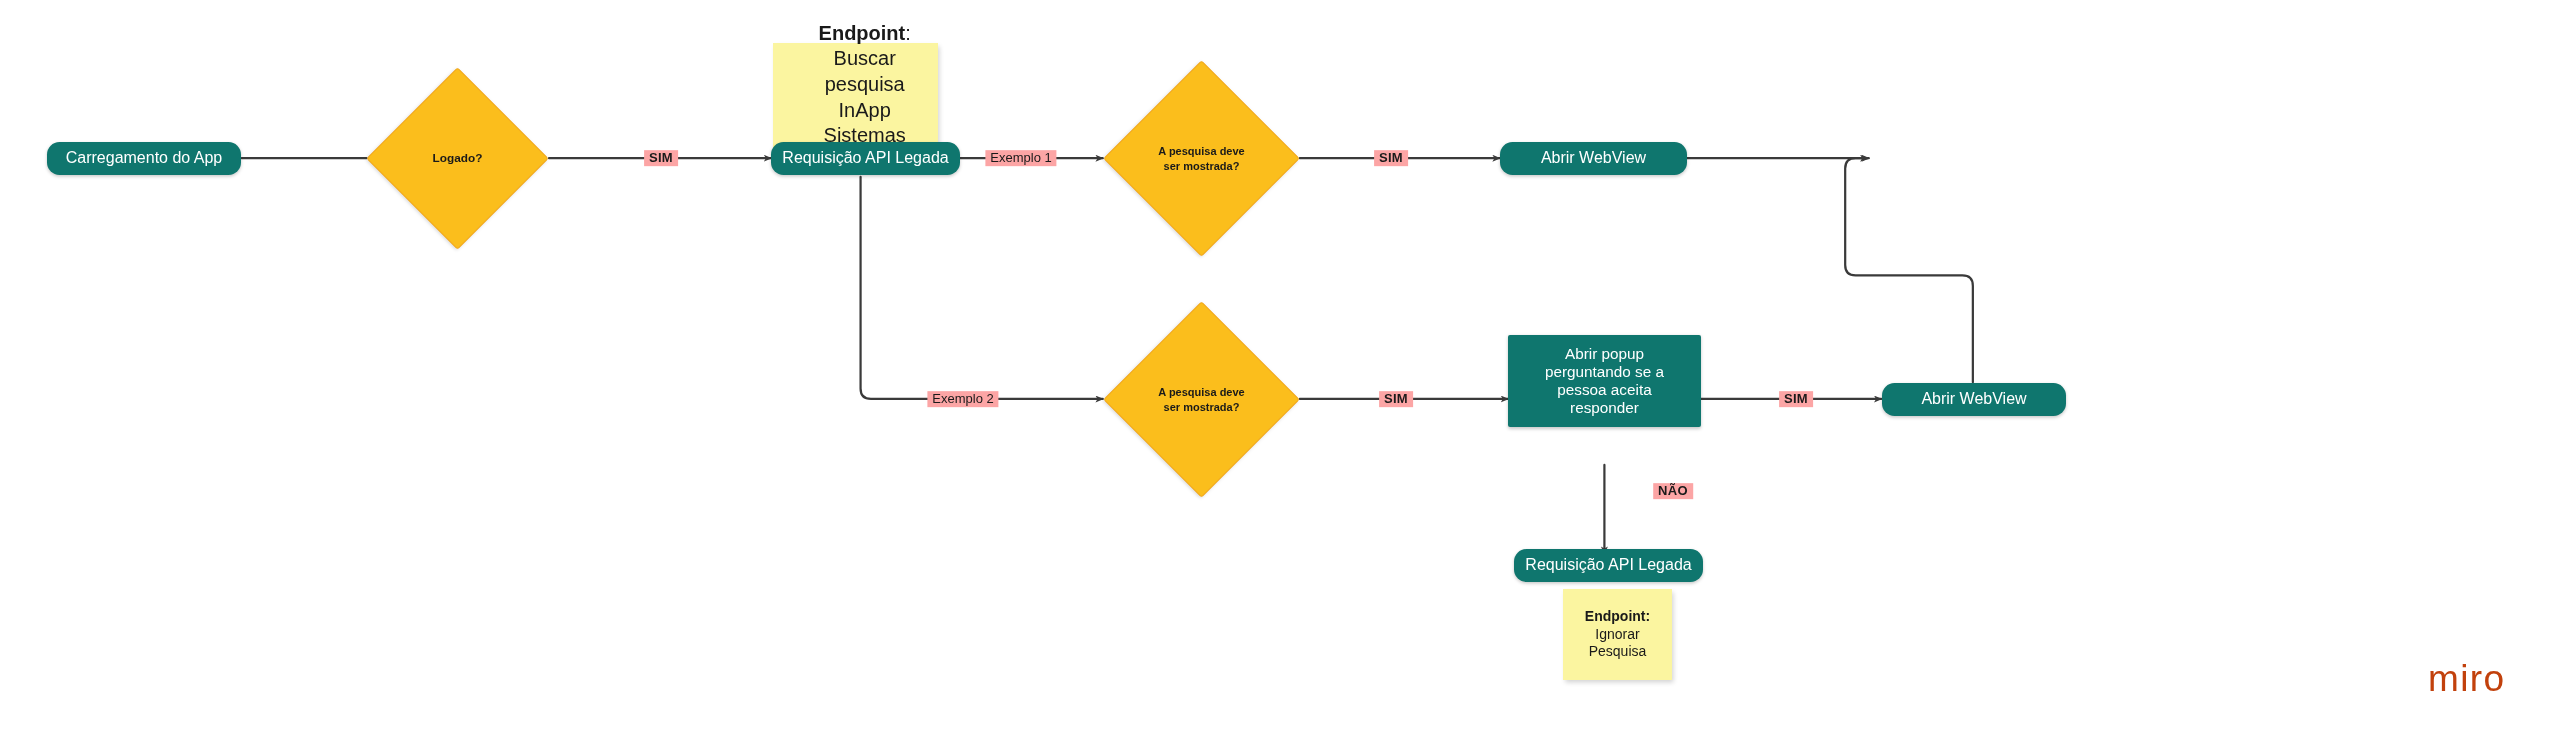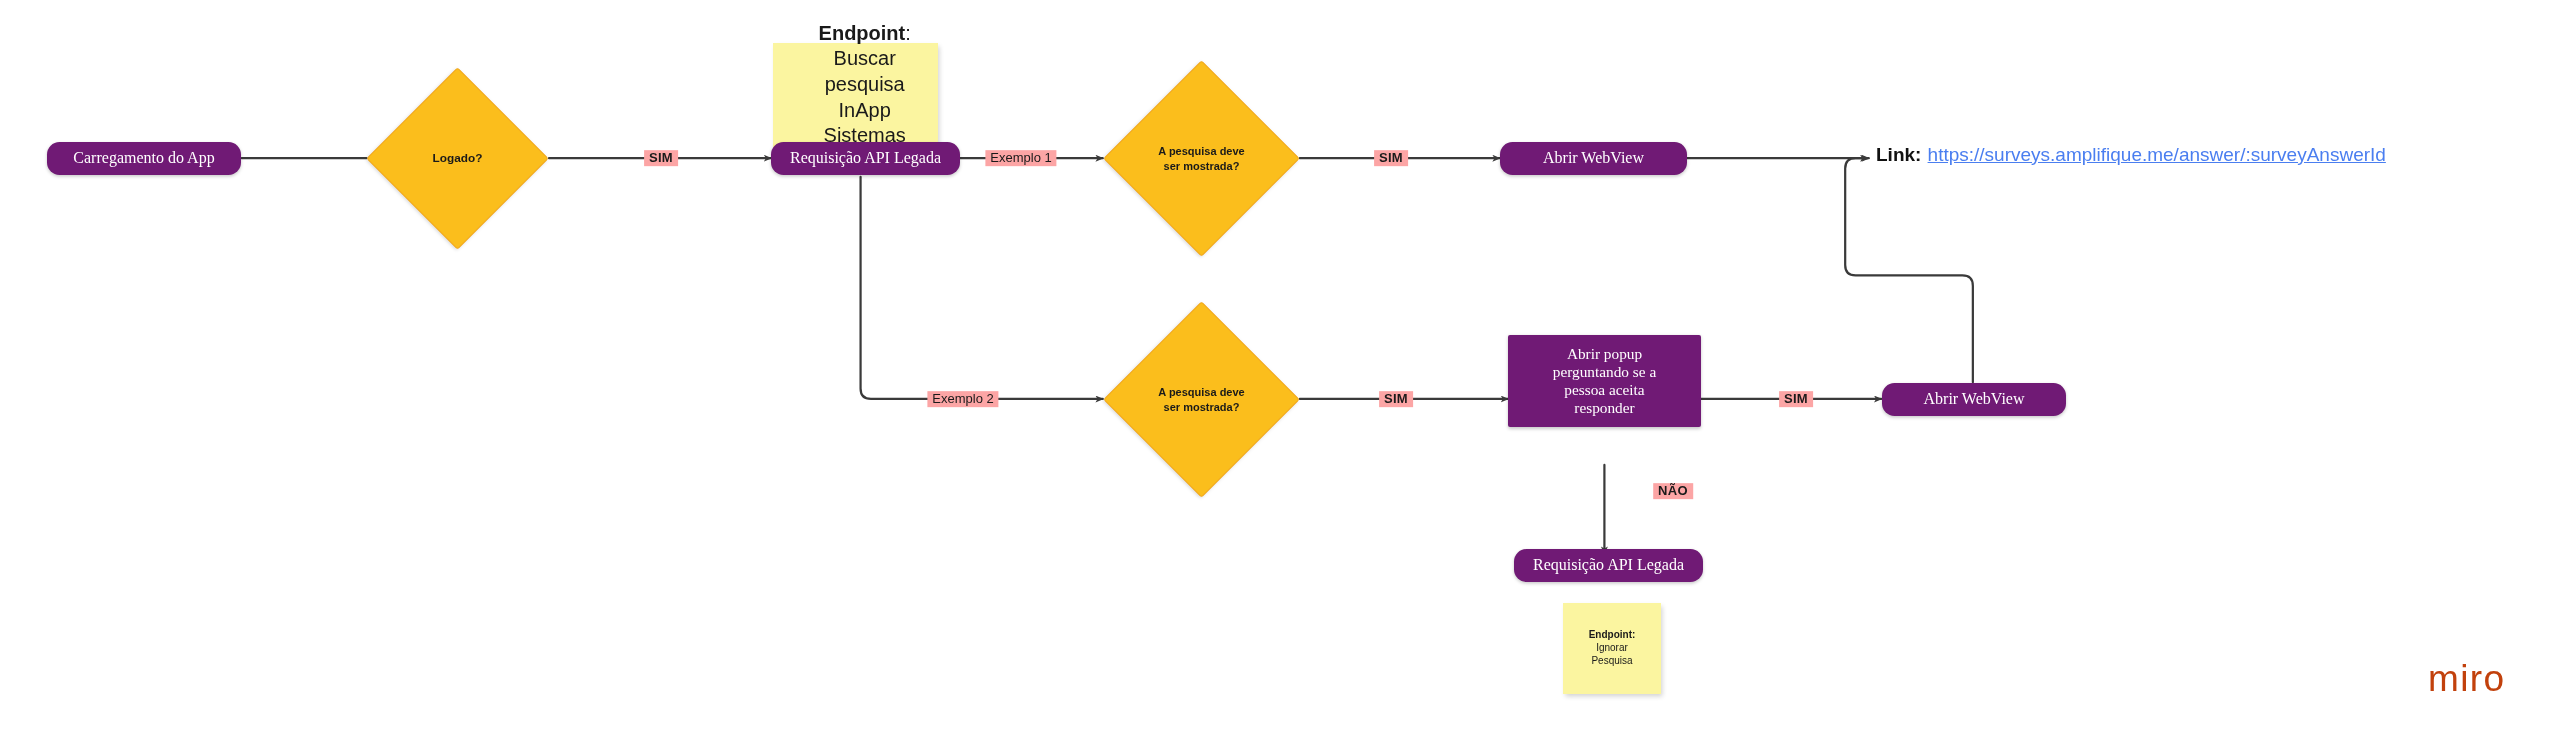--- a/index.html
+++ b/index.html
@@ -6,26 +6,26 @@
   body{
     font-family:"Liberation Sans", sans-serif;
     width:2576px;height:748px;overflow:hidden;position:relative;
   }
   #board{position:absolute;left:0;top:0;width:2576px;height:748px;background:#ffffff;}
 
   
   .node{position:absolute;box-sizing:border-box;}
 
   .pill{
-    background:#701a75;
+    background:#0f766e;
     border-radius:12.5px;
     color:#ffffff;
     display:flex;align-items:center;justify-content:center;
     text-align:center;
-    font-family:Liberation Serif, serif;
+    font-family:Liberation Sans, sans-serif;
     box-shadow:0 1.4px 3.5px rgba(0,0,0,.22);
     line-height:1.18;
     padding:2.8px 9.7px;
   }
 
   .diamond{
     background:#FBBE1C;
     border:1.4px solid #F2A81B;
     transform:rotate(45deg);
     border-radius:2.8px;
@@ -171,24 +171,20 @@
         <span>A pesquisa deve</span><br>
         <span>ser mostrada?</span>
       </span>
     </div>
   </div>
 
   <div class="node pill" style="left:1500px;top:142px;width:187px;height:33px;font-size:16px;">
     <span>Abrir WebView</span>
   </div>
 
-  <div class="linkrow" style="left:1876px;top:144px;font-size:19px;">
-    <span class="lk-label">Link:</span>
-    <span class="lk-url">https://surveys.amplifique.me/answer/:surveyAnswerId</span>
-  </div>
 
   <div class="node diamond" style="left:1132px;top:330px;width:139px;height:139px;">
     <div class="dlabel" style="font-size:11px;">
       <span>
         <span>A pesquisa deve</span><br>
         <span>ser mostrada?</span>
       </span>
     </div>
   </div>
 
@@ -202,21 +198,21 @@
   </div>
 
   <div class="node pill" style="left:1882px;top:383px;width:184px;height:33px;font-size:16px;">
     <span>Abrir WebView</span>
   </div>
 
   <div class="node pill" style="left:1514px;top:549px;width:189px;height:33px;font-size:16px;">
     <span>Requisição API Legada</span>
   </div>
 
-  <div class="node sticky" style="left:1563px;top:603px;width:98px;height:91px;font-size:10px;">
+  <div class="node sticky" style="left:1563px;top:589px;width:109px;height:91px;font-size:14px;">
     <div>
       <b>Endpoint:</b><br>
       <span>Ignorar</span><br>
       <span>Pesquisa</span>
     </div>
   </div>
 
   <div class="watermark" style="left:2428px;top:651px;font-size:37px;">miro</div>
 
 </div>

